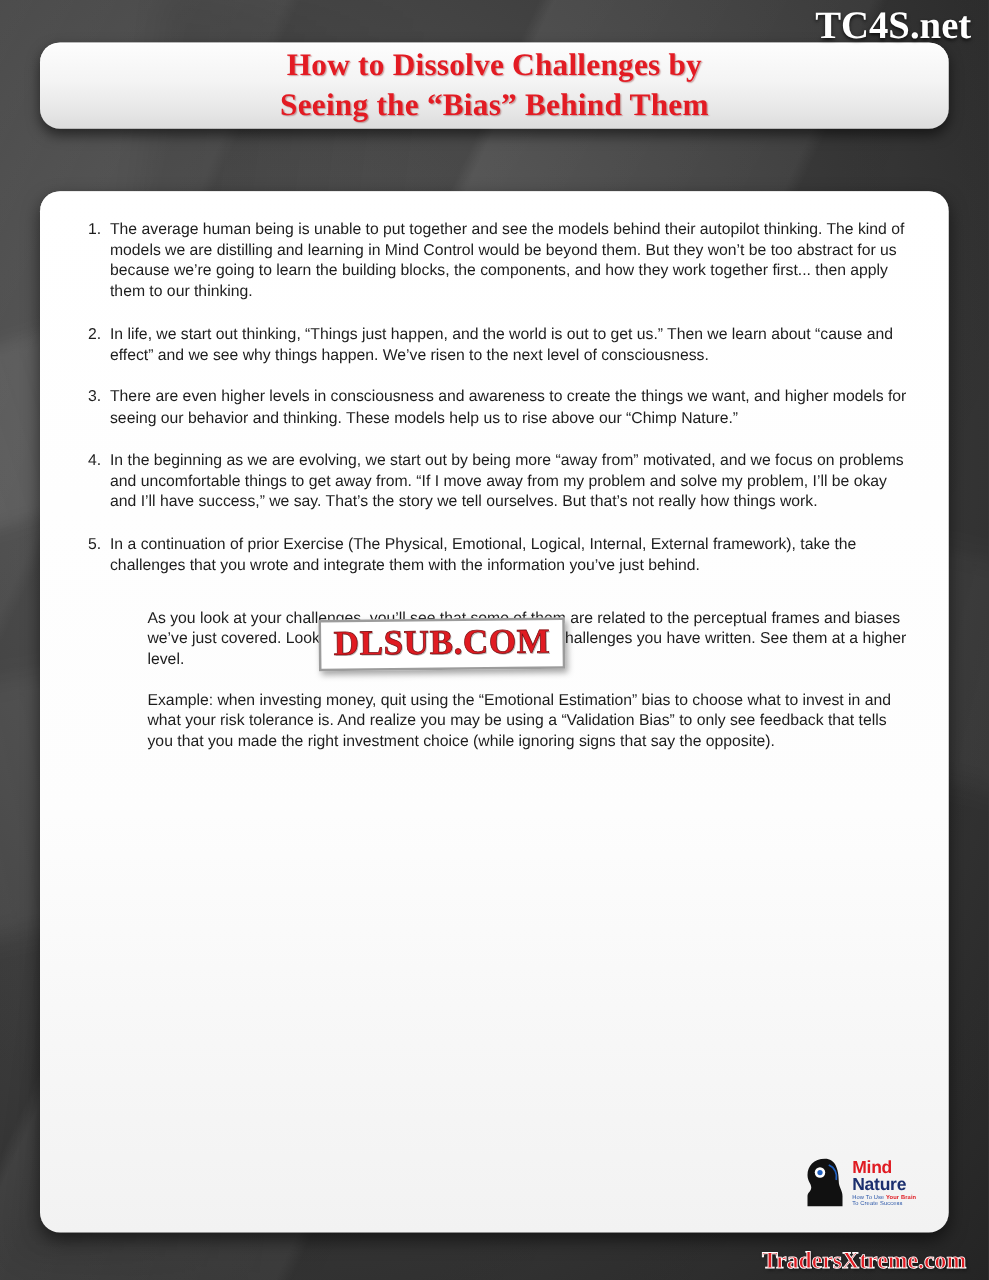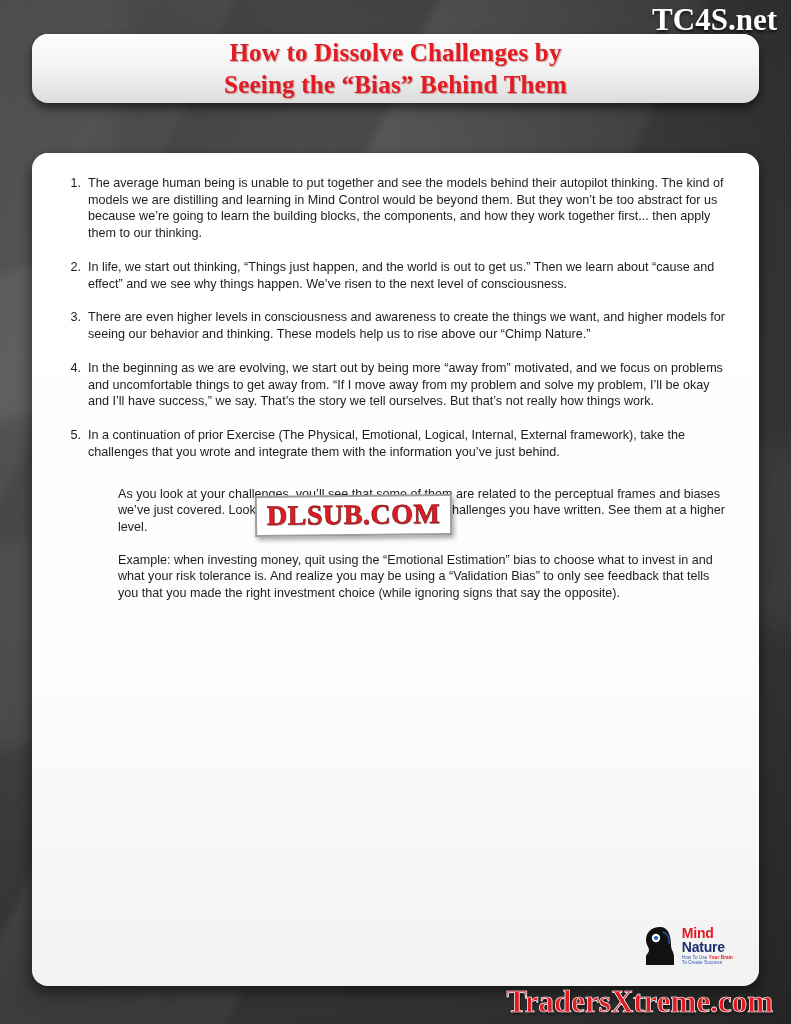--- a/index.html
+++ b/index.html
@@ -212,21 +212,21 @@
   }
   .logo-tag b { color: #e01b22; }
 
   
   .brand-bottom {
     position: absolute;
     right: 18px;
     bottom: 4px;
     font-family: "Liberation Serif", serif;
     font-weight: bold;
-    font-size: 31px;
+    font-size: 19px;
     color: #e01b22;
     -webkit-text-stroke: 0.7px #ffffff;
     text-shadow: 1px 2px 3px rgba(0,0,0,0.6);
     z-index: 40;
   }
 </style>
 </head>
 <body>
 
 <div class="page">

